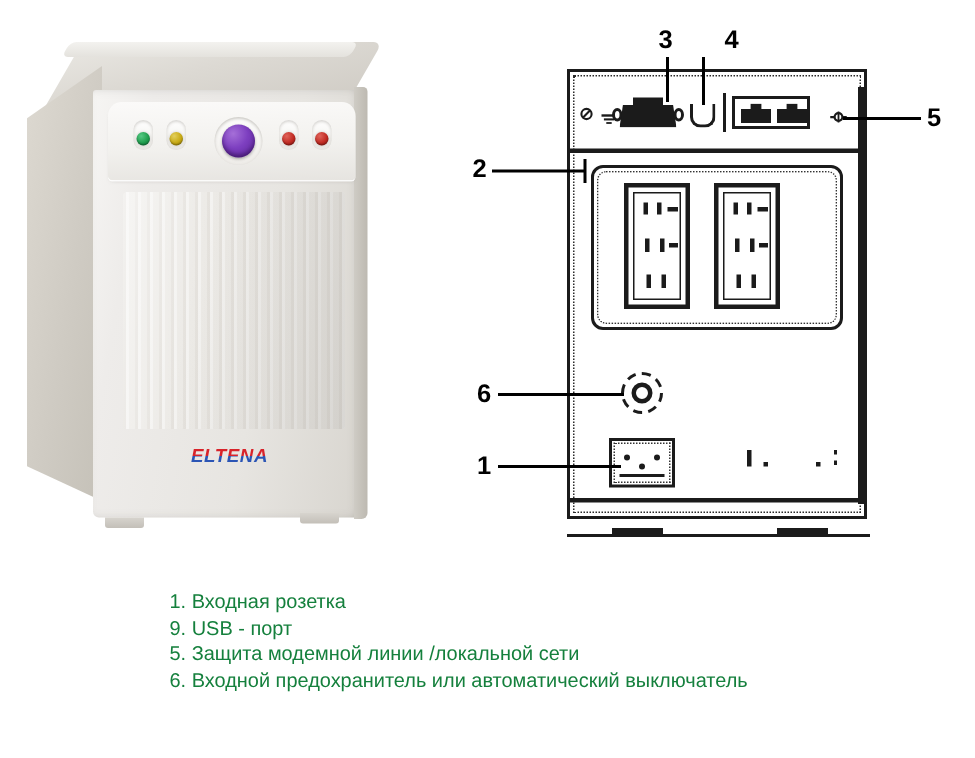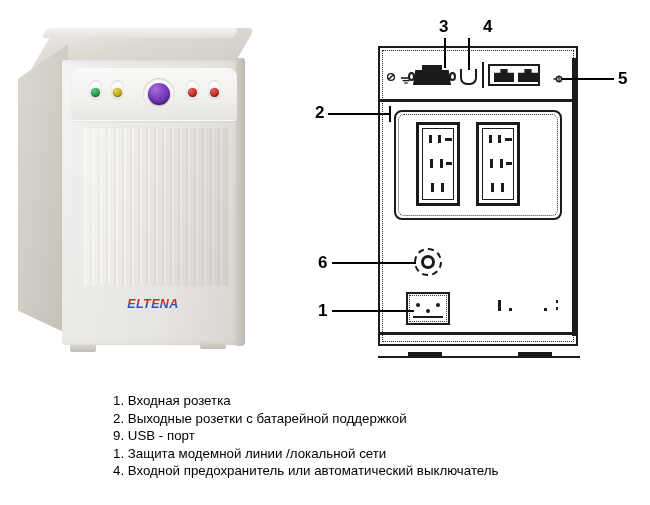--- a/index.html
+++ b/index.html
@@ -443,21 +443,21 @@
   
   #legend {
     position: absolute;
     left: 113px;
     top: 392px;
     width: 520px;
   }
   .legend-item {
     font-family: "Liberation Sans", sans-serif;
     font-size: 13.3px;
-    color: #000000;
+    color: #15803d;
     line-height: 17.6px;
     white-space: nowrap;
   }
 </style>
 </head>
 <body>
 
 <div id="ups-photo">
   <div class="ups-top"></div>
   <div class="ups-top-hl"></div>
@@ -597,17 +597,16 @@
 
   <div class="callout-num" style="left:8px;   top:254px;">6</div>
   <div class="leader-h" style="left:22px;  top:262px; width:84px;"></div>
 
   <div class="callout-num" style="left:8px;   top:302px;">1</div>
   <div class="leader-h" style="left:22px;  top:310px; width:82px;"></div>
 </div>
 
 <div id="legend">
   <div class="legend-item">1. Входная розетка</div>
-  <div class="legend-item">2. Выходные розетки с батарейной поддержкой</div>
   <div class="legend-item">9. USB - порт</div>
-  <div class="legend-item">1. Защита модемной линии /локальной сети</div>
-  <div class="legend-item">4. Входной предохранитель или автоматический выключатель</div>
+  <div class="legend-item">5. Защита модемной линии /локальной сети</div>
+  <div class="legend-item">6. Входной предохранитель или автоматический выключатель</div>
 </div>
 
 </body></html>

